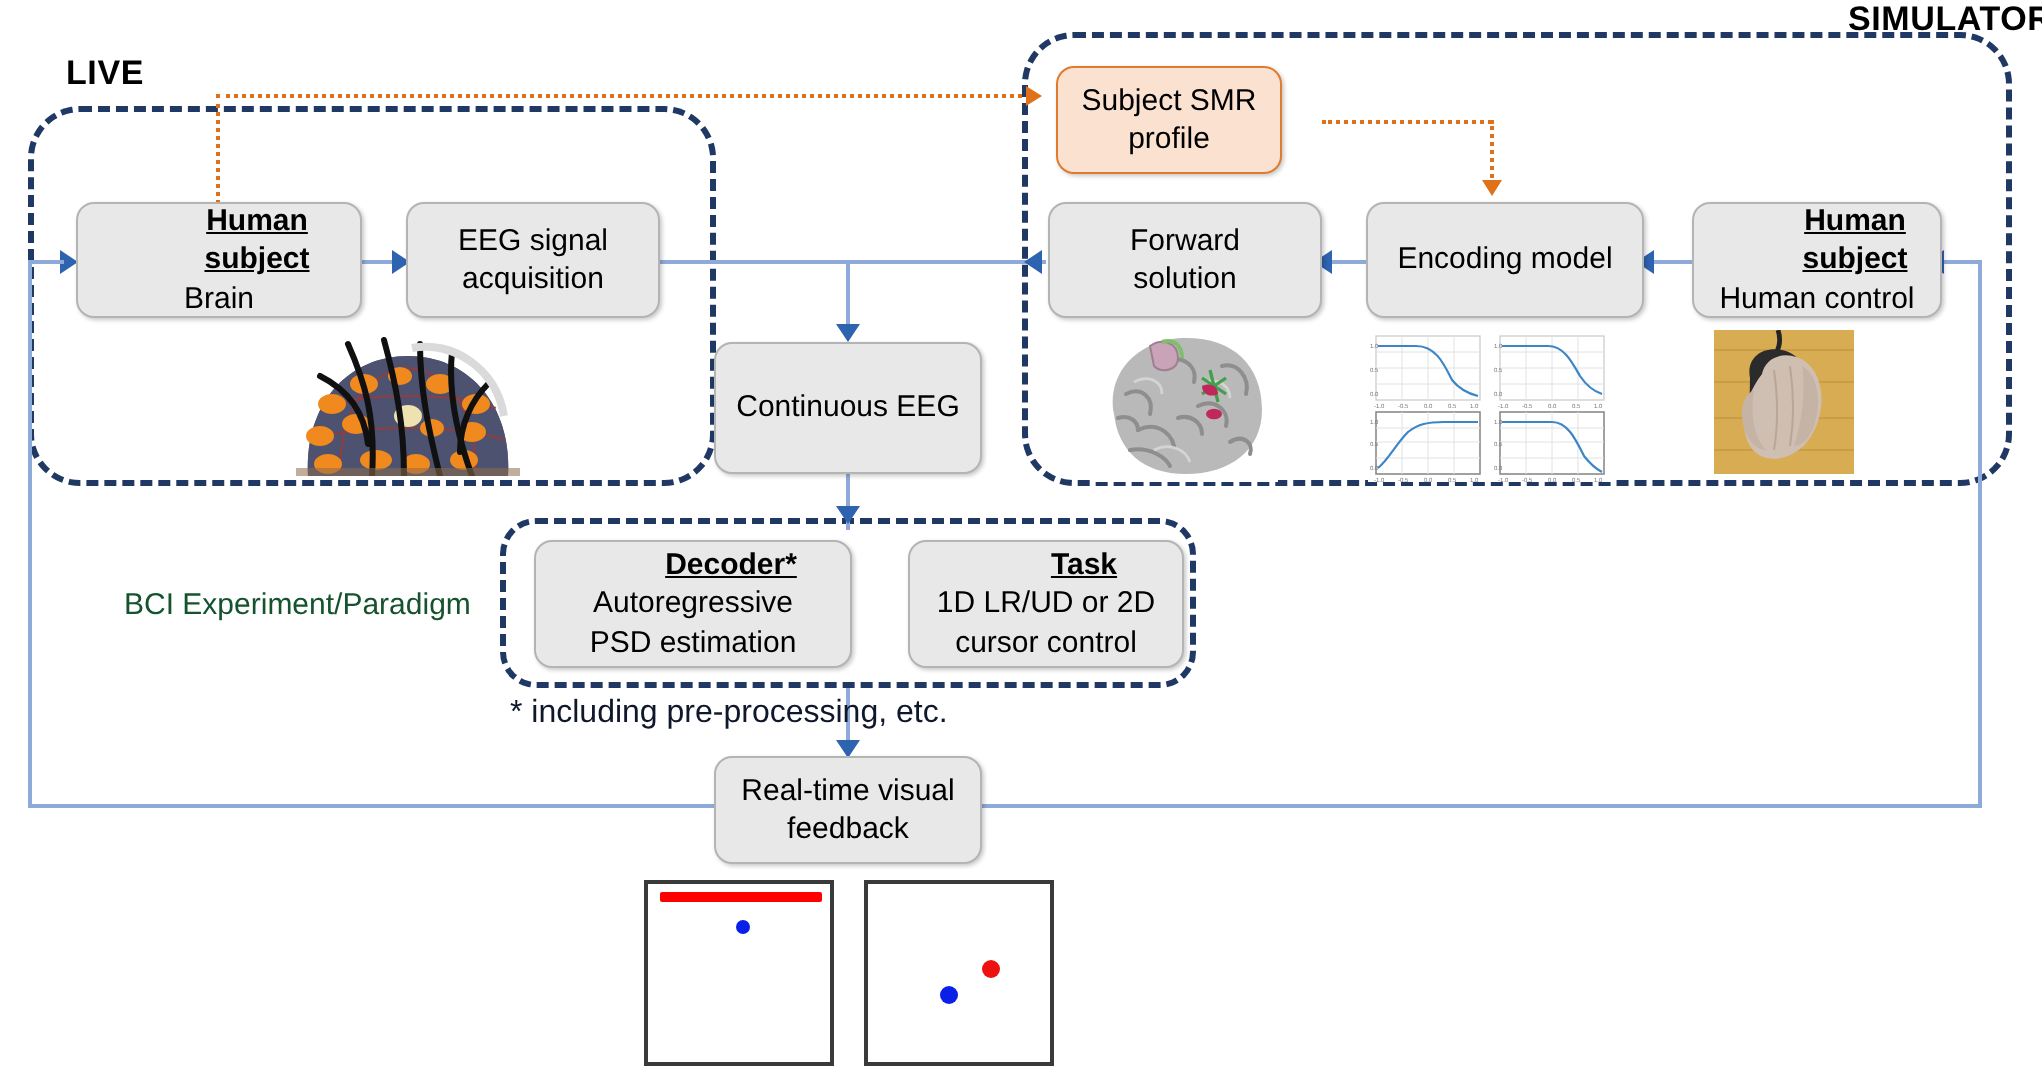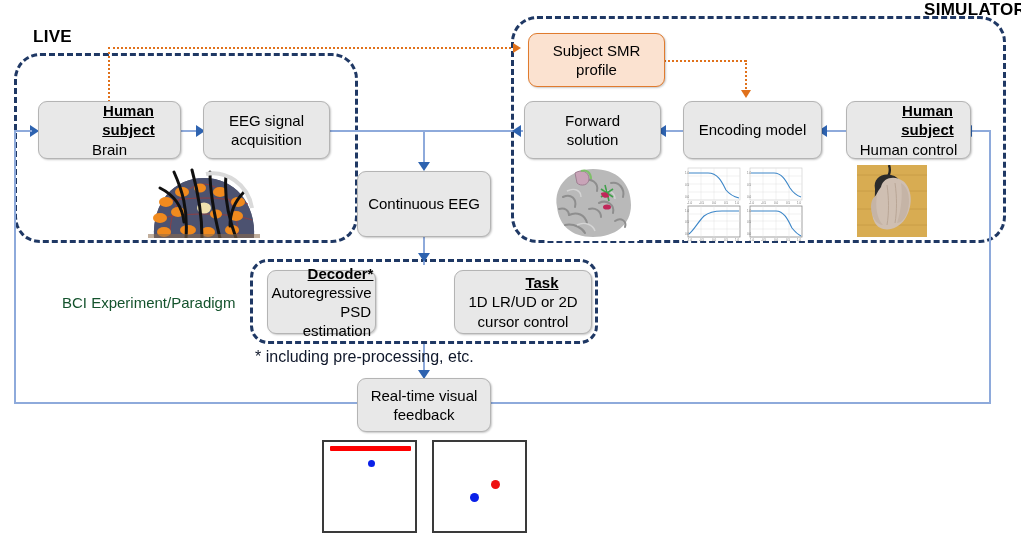--- a/index.html
+++ b/index.html
@@ -221,40 +221,40 @@
 
   <div class="pbox" style="left:203px; top:101px; width:127px; height:58px;">
     <span>EEG signal</span>
     <span>acquisition</span>
   </div>
 
   <div class="pbox" style="left:357px; top:171px; width:134px; height:66px;">
     <span>Continuous EEG</span>
   </div>
 
-  <div class="pbox smr" style="left:528px; top:33px; width:137px; height:54px;">
+  <div class="pbox smr" style="left:528px; top:33px; width:113px; height:54px;">
     <span>Subject SMR</span>
     <span>profile</span>
   </div>
 
   <div class="pbox" style="left:524px; top:101px; width:137px; height:58px;">
     <span>Forward</span>
     <span>solution</span>
   </div>
 
   <div class="pbox" style="left:683px; top:101px; width:139px; height:58px;">
     <span>Encoding model</span>
   </div>
 
   <div class="pbox" style="left:846px; top:101px; width:125px; height:58px;">
     <span class="ttl">Human subject</span>
     <span>Human control</span>
   </div>
 
-  <div class="pbox" style="left:267px; top:270px; width:109px; height:64px;text-align:right;">
+  <div class="pbox" style="left:267px; top:270px; width:159px; height:64px;">
     <span class="ttl">Decoder*</span>
     <span>Autoregressive</span>
     <span>PSD estimation</span>
   </div>
 
   <div class="pbox" style="left:454px; top:270px; width:138px; height:64px;">
     <span class="ttl">Task</span>
     <span>1D LR/UD or 2D</span>
     <span>cursor control</span>
   </div>

